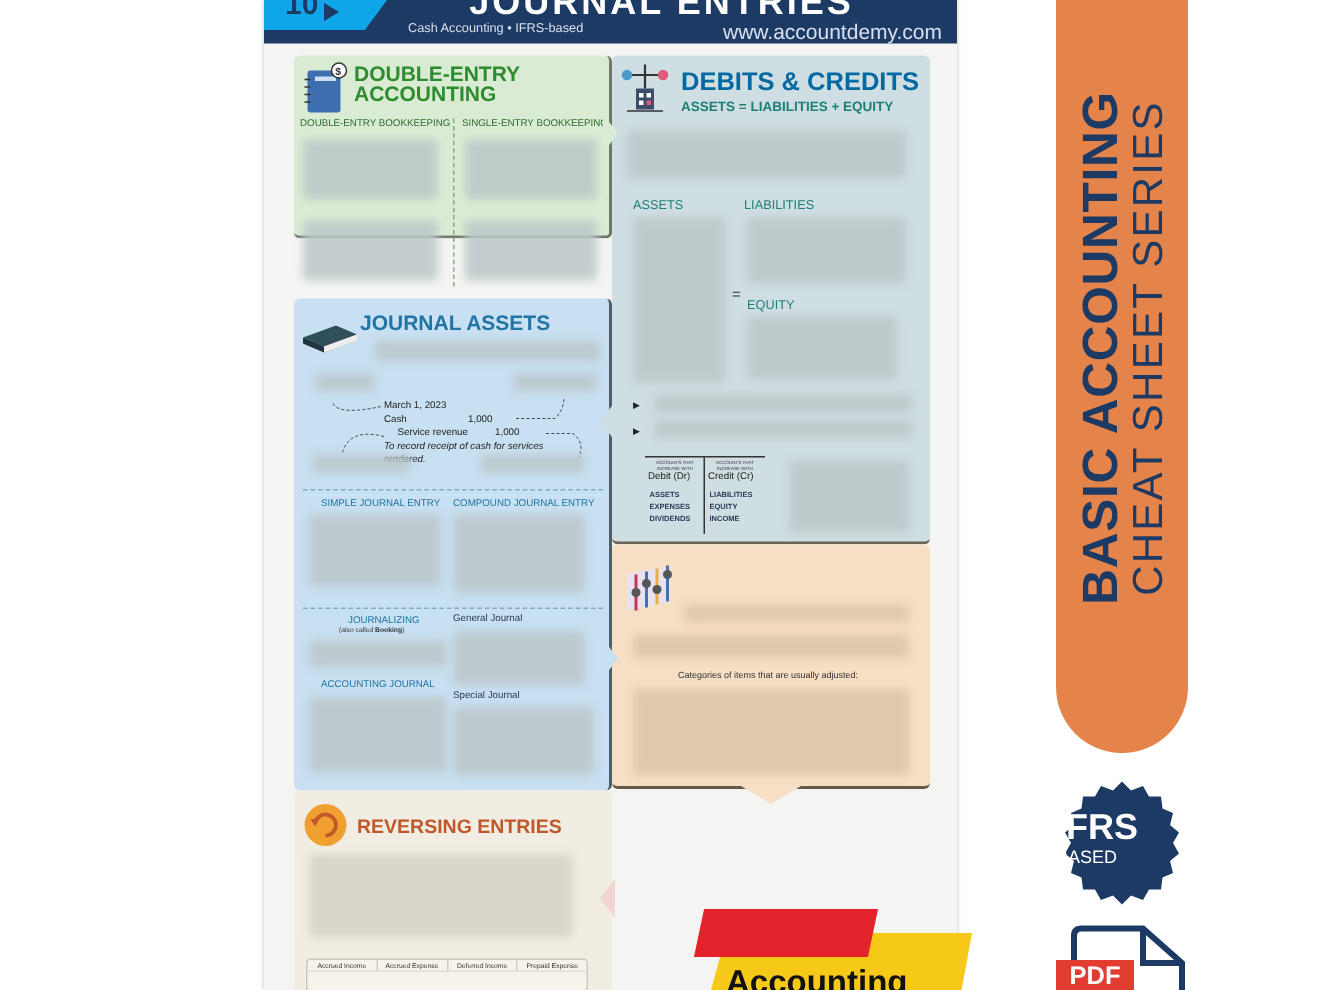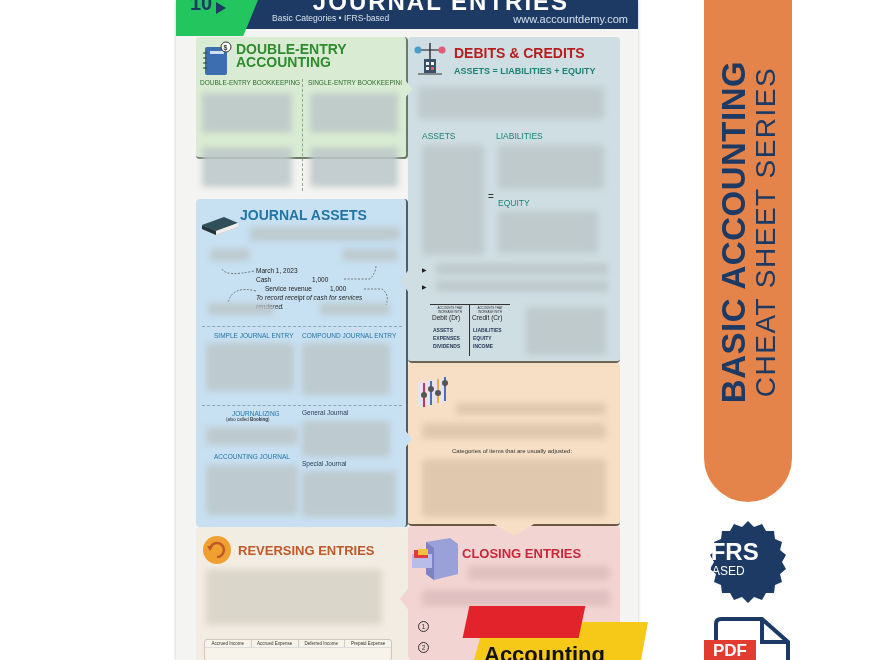--- a/index.html
+++ b/index.html
@@ -1,25 +1,25 @@
 <!DOCTYPE html>
 <html><head>
 <meta charset="utf-8">
 <style>
 *{box-sizing:border-box;margin:0;padding:0}
 html,body{width:880px;height:660px;overflow:hidden;background:#fff;font-family:"Liberation Sans",sans-serif}
 .root{position:relative;width:880px;height:660px;background:#fff}
 .sheet{position:absolute;left:176px;top:0;width:462px;height:660px;background:#f4f4f2;box-shadow:0 0 3px rgba(0,0,0,.25)}
 .header{position:absolute;left:0;top:0;width:462px;height:29px;background:#1c3a64}
-.hdr-num{position:absolute;left:0;top:0;width:82px;height:36px;background:#22c55e;clip-path:polygon(0 0,100% 0,82% 100%,0 100%)}
+.hdr-num{position:absolute;left:0;top:0;width:82px;height:20px;background:#0ea5e9;clip-path:polygon(0 0,100% 0,82% 100%,0 100%)}
 .hdr-num span{position:absolute;left:14px;top:-8px;font-weight:bold;font-size:20px;color:#1c3a64}
 .hdr-tri{position:absolute;left:40px;top:2px;width:0;height:0;border-left:10px solid #1c3a64;border-top:6px solid transparent;border-bottom:6px solid transparent}
 .hdr-title{position:absolute;left:100px;top:-12px;width:330px;text-align:center;font-weight:bold;font-size:24px;letter-spacing:2px;color:#fff}
 .hdr-sub{position:absolute;left:96px;top:13px;font-size:8.5px;color:#d8e0ee}
-.hdr-url{position:absolute;right:10px;top:13px;font-size:11px;color:#d8e0ee}
+.hdr-url{position:absolute;right:10px;top:13px;font-size:14px;color:#d8e0ee}
 .panel{position:absolute;border-radius:4px}
 .p-green{left:20px;top:37px;width:212px;height:122px;background:#d9ecd3;border-right:2px solid #6c7a6a;border-bottom:2px solid #6c7a6a}
 .p-gray{left:232px;top:37px;width:212px;height:326px;background:#cfdee3;border-bottom:2px solid #6b6356}
 .p-blue{left:20px;top:199px;width:212px;height:328px;background:#c7e0f2;border-right:2px solid #4f5d66}
 .p-peach{left:232px;top:363px;width:212px;height:163px;background:#f6dfc5;border-bottom:2px solid #6b5746}
 .p-cream{left:20px;top:527px;width:212px;height:139px;background:#f2ede3}
 .p-pink{left:232px;top:526px;width:212px;height:134px;background:#f2d4d2}
 .blur{position:absolute;background:#bcc7c9;filter:blur(3px);border-radius:3px;opacity:.85}
 .ttl{position:absolute;font-weight:bold;white-space:nowrap}
 .lbl{position:absolute;font-size:6.5px;white-space:nowrap}
@@ -44,21 +44,21 @@
 
 <div class="root">
 
   <div class="sheet">
     <div class="header">
       <div class="hdr-num">
         <span>10</span>
         <div class="hdr-tri"></div>
       </div>
       <div class="hdr-title">JOURNAL ENTRIES</div>
-      <div class="hdr-sub">Basic Categories • IFRS-based</div>
+      <div class="hdr-sub">Cash Accounting • IFRS-based</div>
       <div class="hdr-url">www.accountdemy.com</div>
     </div>
 
     <div class="panel p-green">
       <svg style="position:absolute;left:6px;top:4px" width="30" height="36">
         <rect x="3" y="6" width="22" height="28" rx="2" fill="#3d6fb0"></rect>
         <rect x="8" y="10" width="14" height="3" fill="#cfe0f5"></rect>
         <line x1="1" y1="12" x2="5" y2="12" stroke="#333" stroke-width="1"></line>
         <line x1="1" y1="17" x2="5" y2="17" stroke="#333" stroke-width="1"></line>
         <line x1="1" y1="22" x2="5" y2="22" stroke="#333" stroke-width="1"></line>
@@ -85,21 +85,21 @@
         <circle cx="6" cy="9" r="3.5" fill="#4a9cc9"></circle>
         <circle cx="30" cy="9" r="3.5" fill="#e05a7a"></circle>
         <line x1="18" y1="2" x2="18" y2="18" stroke="#333" stroke-width="1.5"></line>
         <rect x="12" y="18" width="12" height="14" fill="#3c4f6a"></rect>
         <rect x="14" y="21" width="3" height="3" fill="#fff"></rect>
         <rect x="19" y="21" width="3" height="3" fill="#fff"></rect>
         <rect x="14" y="26" width="3" height="3" fill="#fff"></rect>
         <rect x="19" y="26" width="3" height="3" fill="#e05a7a"></rect>
         <line x1="6" y1="33" x2="30" y2="33" stroke="#333" stroke-width="1"></line>
       </svg>
-      <div class="ttl" style="left:46px;top:8px;font-size:14px;color:#b91c1c">DEBITS &amp; CREDITS</div>
+      <div class="ttl" style="left:46px;top:8px;font-size:17px;color:#0369a1">DEBITS &amp; CREDITS</div>
       <div class="ttl" style="left:46px;top:29px;font-size:9px;color:#1e7f73">ASSETS = LIABILITIES + EQUITY</div>
       <div class="blur" style="left:10px;top:50px;width:186px;height:32px"></div>
       <div class="ttl" style="left:14px;top:94px;font-size:8.5px;color:#1e7f73;font-weight:normal">ASSETS</div>
       <div class="ttl" style="left:88px;top:94px;font-size:8.5px;color:#1e7f73;font-weight:normal">LIABILITIES</div>
       <div class="blur" style="left:14px;top:108px;width:62px;height:110px"></div>
       <div class="blur" style="left:90px;top:108px;width:106px;height:44px"></div>
       <div class="ttl" style="left:80px;top:154px;font-size:10px;color:#333;font-weight:normal">=</div>
       <div class="ttl" style="left:90px;top:161px;font-size:8.5px;color:#1e7f73;font-weight:normal">EQUITY</div>
       <div class="blur" style="left:90px;top:174px;width:100px;height:42px"></div>
       <div style="position:absolute;left:14px;top:229px;font-size:6px;color:#222">▶</div>
@@ -208,34 +208,20 @@
       <div style="position:absolute;left:8px;top:112px;width:188px;height:22px;border:1px solid #cfc8bb;border-radius:3px;background:#f7f3ea">
         <div style="display:flex;font-size:4.5px;color:#333;height:8px;border-bottom:1px solid #ddd">
           <div style="flex:1;text-align:center;border-right:1px solid #ccc;line-height:8px">Accrued Income</div>
           <div style="flex:1;text-align:center;border-right:1px solid #ccc;line-height:8px">Accrued Expense</div>
           <div style="flex:1;text-align:center;border-right:1px solid #ccc;line-height:8px">Deferred Income</div>
           <div style="flex:1;text-align:center;line-height:8px">Prepaid Expense</div>
         </div>
       </div>
     </div>
 
-    <div class="panel p-pink">
-      <svg style="position:absolute;left:2px;top:12px" width="48" height="44">
-        <path d="M16 4 L40 0 L48 6 L48 36 L24 42 L16 36 Z" fill="#9aa0d8"></path>
-        <path d="M16 4 L24 10 L24 42 L16 36 Z" fill="#7c82c4"></path>
-        <rect x="2" y="16" width="20" height="14" fill="#b8bce8"></rect>
-        <rect x="4" y="12" width="14" height="8" fill="#e33b3b"></rect>
-        <rect x="8" y="11" width="10" height="6" fill="#f2c33a"></rect>
-      </svg>
-      <div class="ttl" style="left:54px;top:20px;font-size:13px;color:#c8263a">CLOSING ENTRIES</div>
-      <div class="blur" style="left:60px;top:40px;width:142px;height:14px;background:#dcbcbc"></div>
-      <div class="blur" style="left:14px;top:64px;width:188px;height:16px;background:#dcbcbc"></div>
-      <div style="position:absolute;left:10px;top:95px;width:11px;height:11px;border:1px solid #333;border-radius:50%;font-size:6.5px;text-align:center;line-height:9px;color:#333">1</div>
-      <div style="position:absolute;left:10px;top:116px;width:11px;height:11px;border:1px solid #333;border-radius:50%;font-size:6.5px;text-align:center;line-height:9px;color:#333">2</div>
-    </div>
 
     <svg class="notch" style="left:226px;top:76px" width="14" height="26">
         <path d="M0 0 L10 13 L0 26 Z" fill="#d9ecd3"></path>
       </svg>
     <svg class="notch" style="left:220px;top:268px" width="14" height="26">
         <path d="M14 0 L4 13 L14 26 Z" fill="#cfdee3"></path>
       </svg>
     <svg class="notch" style="left:226px;top:426px" width="14" height="26">
         <path d="M0 0 L10 13 L0 26 Z" fill="#c7e0f2"></path>
       </svg>

